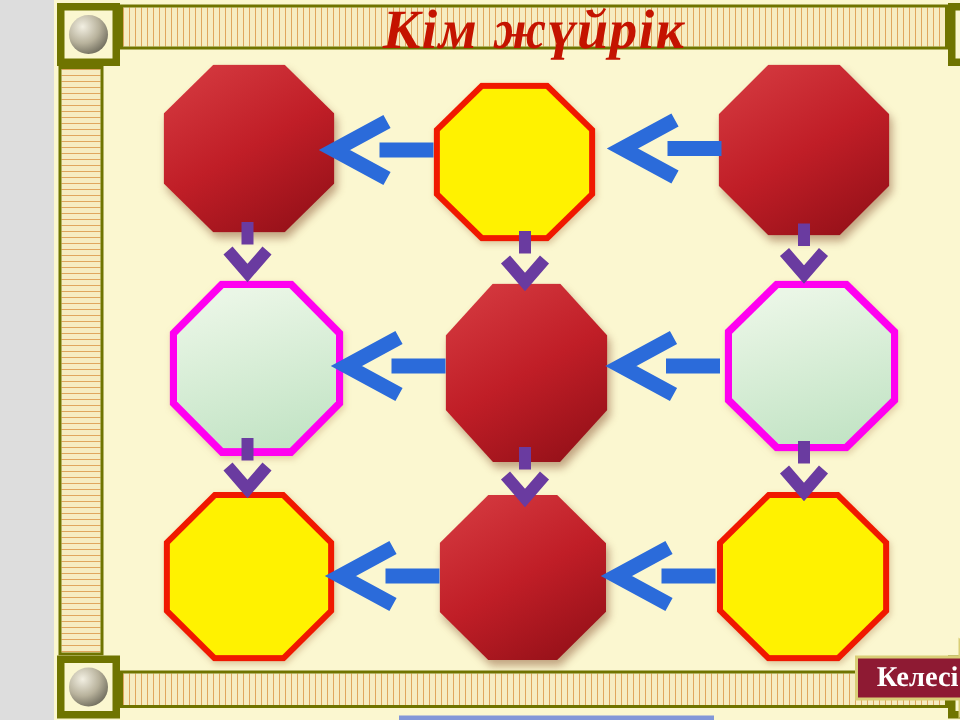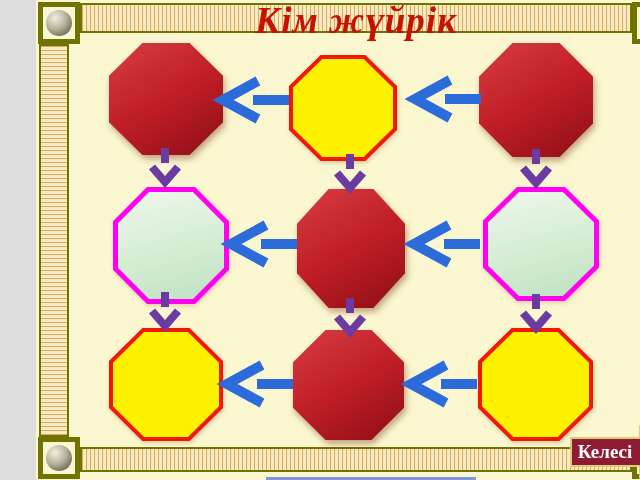--- a/index.html
+++ b/index.html
@@ -48,21 +48,21 @@
   .oct-green{filter:drop-shadow(1px 2px 2px rgba(150,90,40,.25));}
   .oct-green>.o-b{background:var(--octagon-green-border);}
   .oct-green>.o-f{inset:5px;background:linear-gradient(165deg,var(--octagon-green-light) 10%,var(--octagon-green-dark) 100%);}
   
   #arrows{position:absolute;left:0;top:0;z-index:5;pointer-events:none;}
   
   .next-btn{position:absolute;left:533px;top:424px;width:108px;height:56px;z-index:6;cursor:pointer;}
   .next-btn svg{position:absolute;left:0;top:0;}
   .next-label{
     position:absolute;left:2px;top:15px;width:68px;height:26px;
-    text-align:center;font-size:19px;line-height:26px;font-weight:600;
+    text-align:right;font-size:19px;line-height:26px;font-weight:600;
     color:var(--button-text);
   }
   .edge-artifact{position:absolute;left:230px;top:477px;width:210px;height:3px;
     background:var(--window-edge-blue);opacity:.85;z-index:1;}
 </style>
 </head>
 <body>
 
 <div class="stage" style="--slide-bg: #FBF7D0; --frame-olive: #6F7400; --stripe-light: #F6ECC2; --stripe-dark: #E0A65E; --title-red: #C41300; --octagon-red-light: #D53A40; --octagon-red: #C01E27; --octagon-red-dark: #8E0E16; --octagon-yellow: #FFF200; --octagon-yellow-border: #F01800; --octagon-green-light: #EAF6E6; --octagon-green-dark: #BFE2C2; --octagon-green-border: #FF00F0; --arrow-blue: #2B6BDA; --arrow-purple: #6A3BA0; --button-maroon: #8E1A33; --button-outline: #D9CE77; --button-text: #FFFFFF; --sphere-light: #F2EFE2; --sphere-mid: #B8B29C; --sphere-dark: #6E6B5C; --window-edge-blue: #6C86D9;">
 

